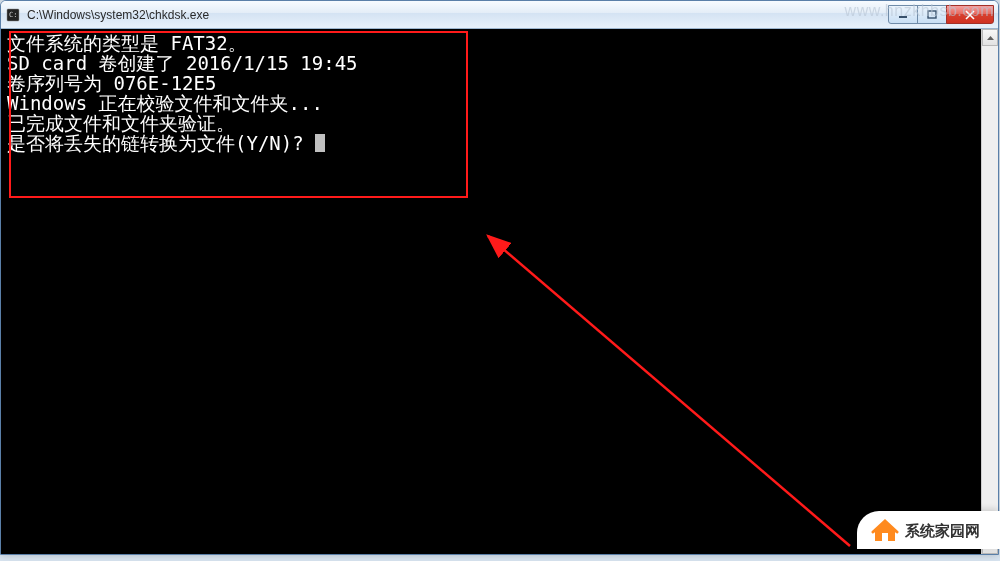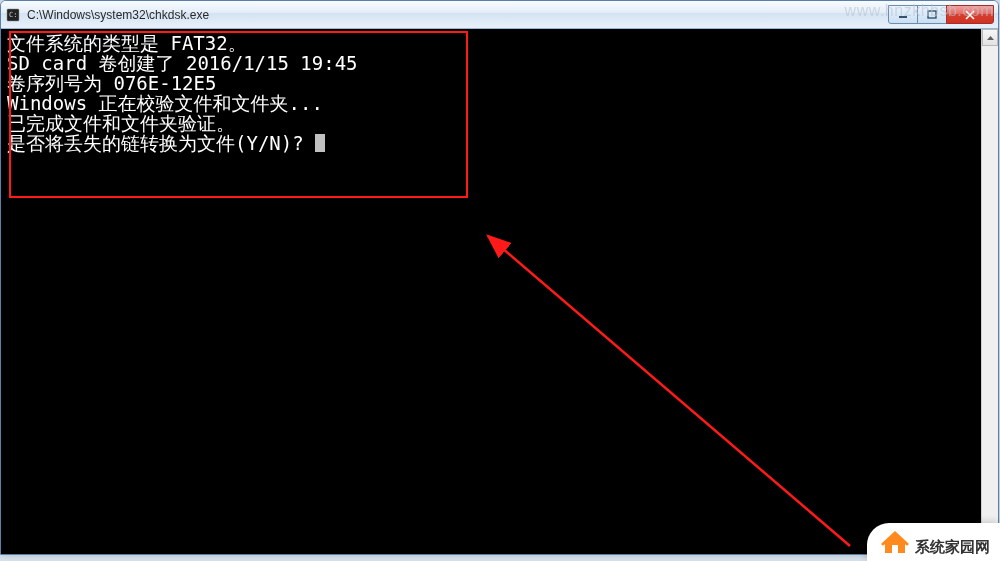--- a/index.html
+++ b/index.html
@@ -143,26 +143,26 @@
       top: 2px;
       font-size: 16px;
       color: #b8c5d4;
       font-family: Arial, sans-serif;
       letter-spacing: 0.5px;
       opacity: 0.6;
     }
     .watermark-bottom {
       position: absolute;
       right: 0;
-      bottom: 0;
-      display: flex;
-      align-items: flex-end;
+      bottom: 12px;
+      display: flex;
+      align-items: center;
       background: #fff;
       border-radius: 22px 0 0 0;
-      padding: 6px 10px 4px 14px;
+      padding: 6px 20px 4px 14px;
       box-shadow: -2px -2px 6px rgba(0,0,0,0.15);
     }
     .wm-logo {
       width: 28px;
       height: 28px;
       margin-right: 6px;
     }
     .wm-text {
       font-size: 15px;
       font-weight: bold;

